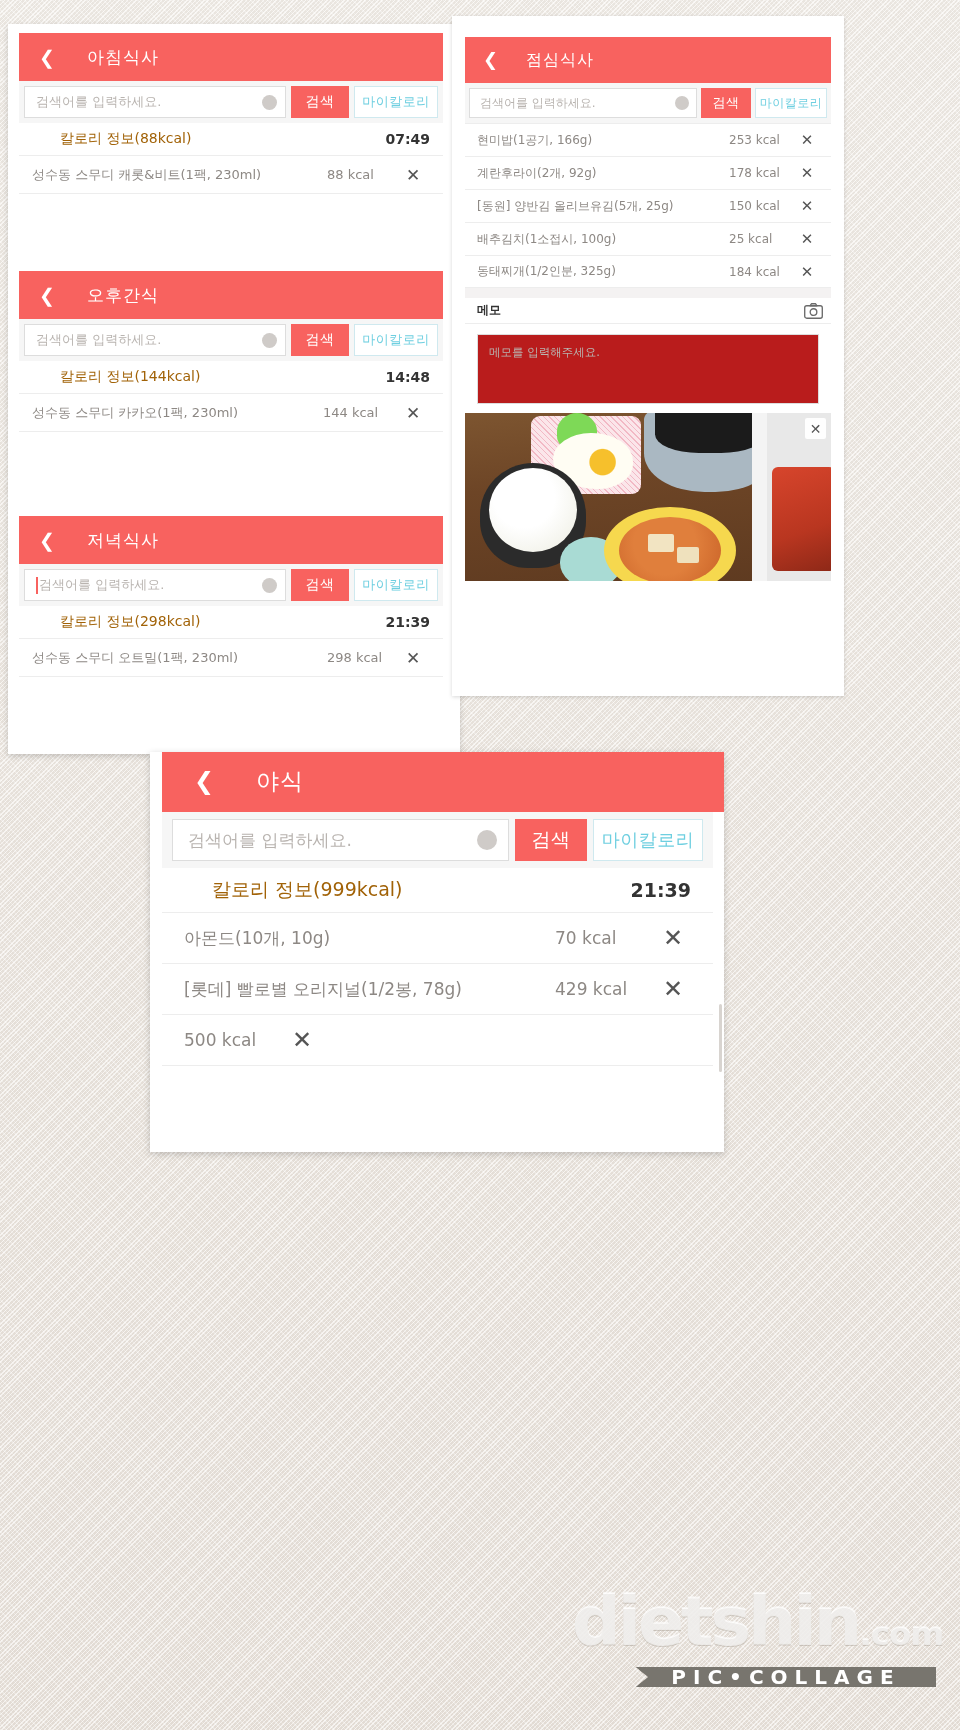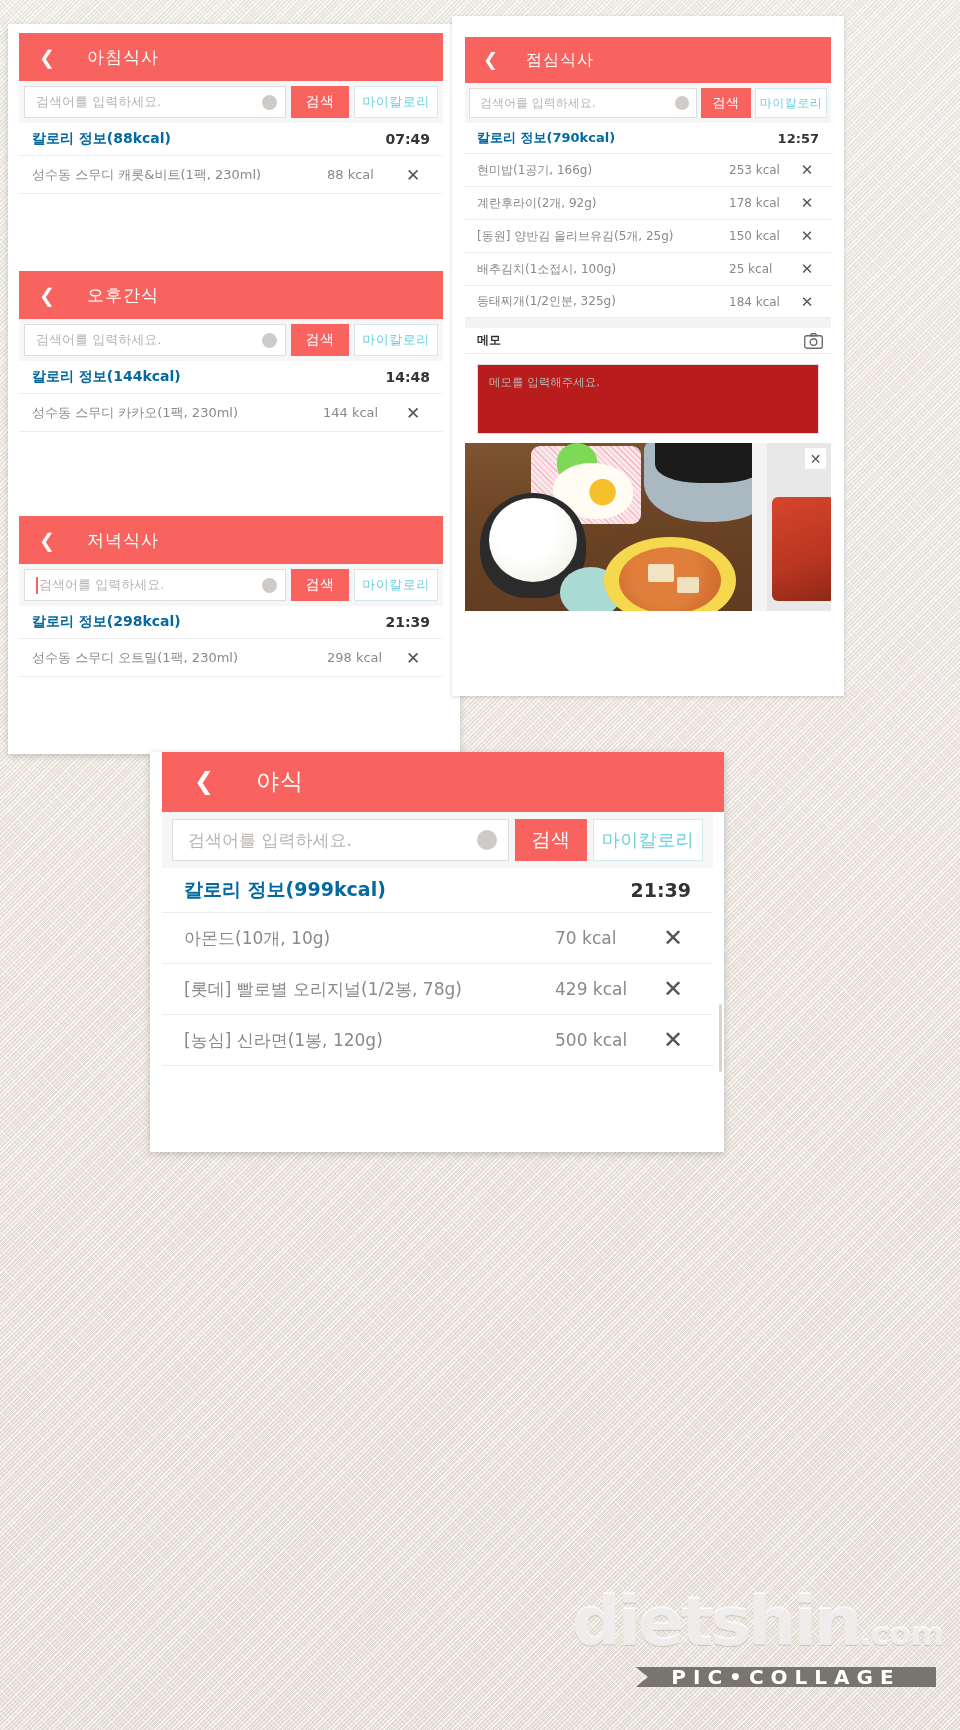--- a/index.html
+++ b/index.html
@@ -107,21 +107,21 @@
   }
 
   
   .sumrow {
     display: flex;
     align-items: center;
     justify-content: space-between;
     background: #ffffff;
     width: 100%;
   }
-  .sumrow .lbl { color: #0369a1; font-weight: bold; }
+  .sumrow .lbl { color: #a16207; font-weight: normal; margin-left: 28px; }
   .sumrow .tm  { color: #333333; font-weight: bold; }
 
   
   .frow {
     display: flex;
     align-items: center;
     border-top: 1px solid #ededed;
     background: #ffffff;
     width: 100%;
   }
@@ -271,24 +271,20 @@
       <span class="ttl" style="font-size:16px;margin-left:28px;">점심식사</span>
     </div>
     <div class="srch" style="height:40px;padding:5px 4px;">
       <div class="box" style="padding:0 7px 0 10px;">
         <span class="ph" style="font-size:12px;">검색어를 입력하세요.</span>
         <span class="clr" style="width:14px;height:14px;font-size:8px;"></span>
       </div>
       <div class="btn-search" style="width:50px;font-size:13px;margin-left:4px;">검색</div>
       <div class="btn-mycal" style="width:72px;font-size:12px;margin-left:4px;">마이칼로리</div>
     </div>
-    <div class="sumrow" style="height:30px;padding:0 12px;">
-      <span class="lbl" style="font-size:13px;">칼로리 정보(790kcal)</span>
-      <span class="tm" style="font-size:13px;">12:57</span>
-    </div>
 
     <div class="frow" style="height:33px;padding:0 6px 0 12px;">
       <span class="nm" style="font-size:12px;">현미밥(1공기, 166g)</span>
       <span class="kc" style="font-size:12px;width:60px;">253 kcal</span>
       <span class="xx" style="font-size:15px;width:36px;">✕</span>
     </div>
     <div class="frow" style="height:33px;padding:0 6px 0 12px;">
       <span class="nm" style="font-size:12px;">계란후라이(2개, 92g)</span>
       <span class="kc" style="font-size:12px;width:60px;">178 kcal</span>
       <span class="xx" style="font-size:15px;width:36px;">✕</span>
@@ -383,21 +379,20 @@
       <span class="nm" style="font-size:17px;">아몬드(10개, 10g)</span>
       <span class="kc" style="font-size:17px;width:90px;">70 kcal</span>
       <span class="xx" style="font-size:24px;width:56px;">✕</span>
     </div>
     <div class="frow" style="height:51px;padding:0 12px 0 22px;width:551px;">
       <span class="nm" style="font-size:17px;">[롯데] 빨로별 오리지널(1/2봉, 78g)</span>
       <span class="kc" style="font-size:17px;width:90px;">429 kcal</span>
       <span class="xx" style="font-size:24px;width:56px;">✕</span>
     </div>
     <div class="frow" style="height:51px;padding:0 12px 0 22px;width:551px;">
-      <span class="nm" style="font-size:17px;">[농심] 신라면(1봉, 120g)</span>
       <span class="kc" style="font-size:17px;width:90px;">500 kcal</span>
       <span class="xx" style="font-size:24px;width:56px;">✕</span>
     </div>
     <div class="listend" style="height:40px;width:551px;"></div>
   </div>
   <div style="position:absolute;right:2px;top:252px;width:3px;height:68px;background:#d8d4d0;border-radius:2px;"></div>
 </div>
 
 <div id="dietshin-watermark" style="left:572px; top:1588px; font-size:68px; line-height:1;">
   <span>dietshin</span><span class="dom">.com</span>

